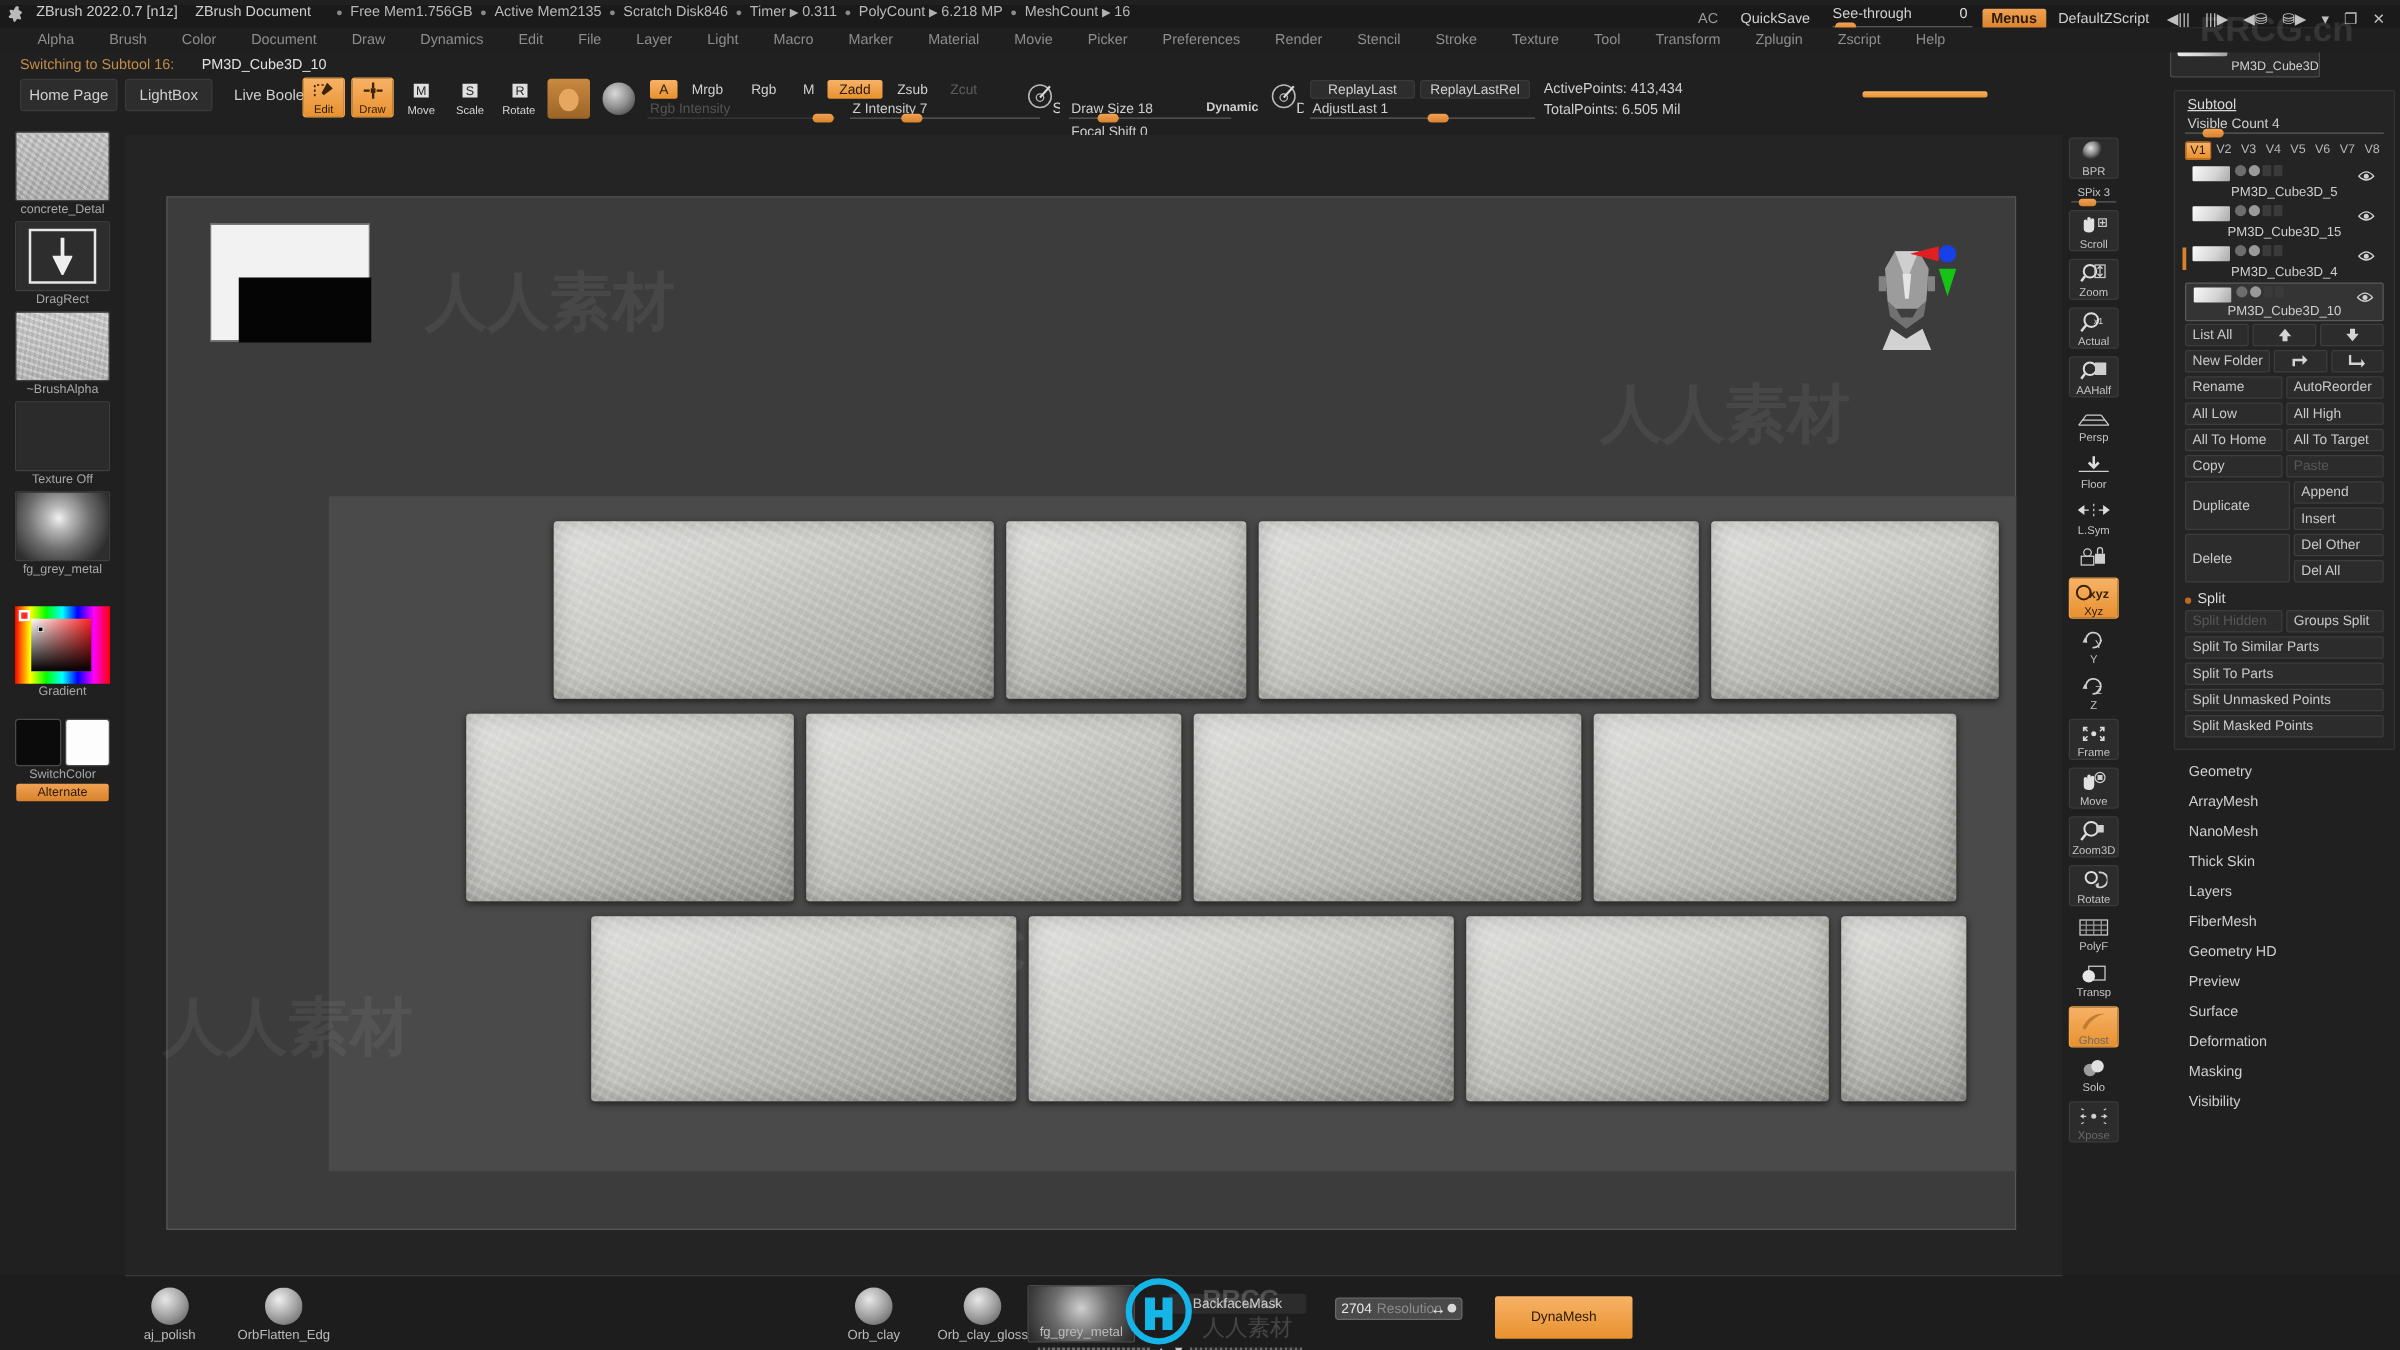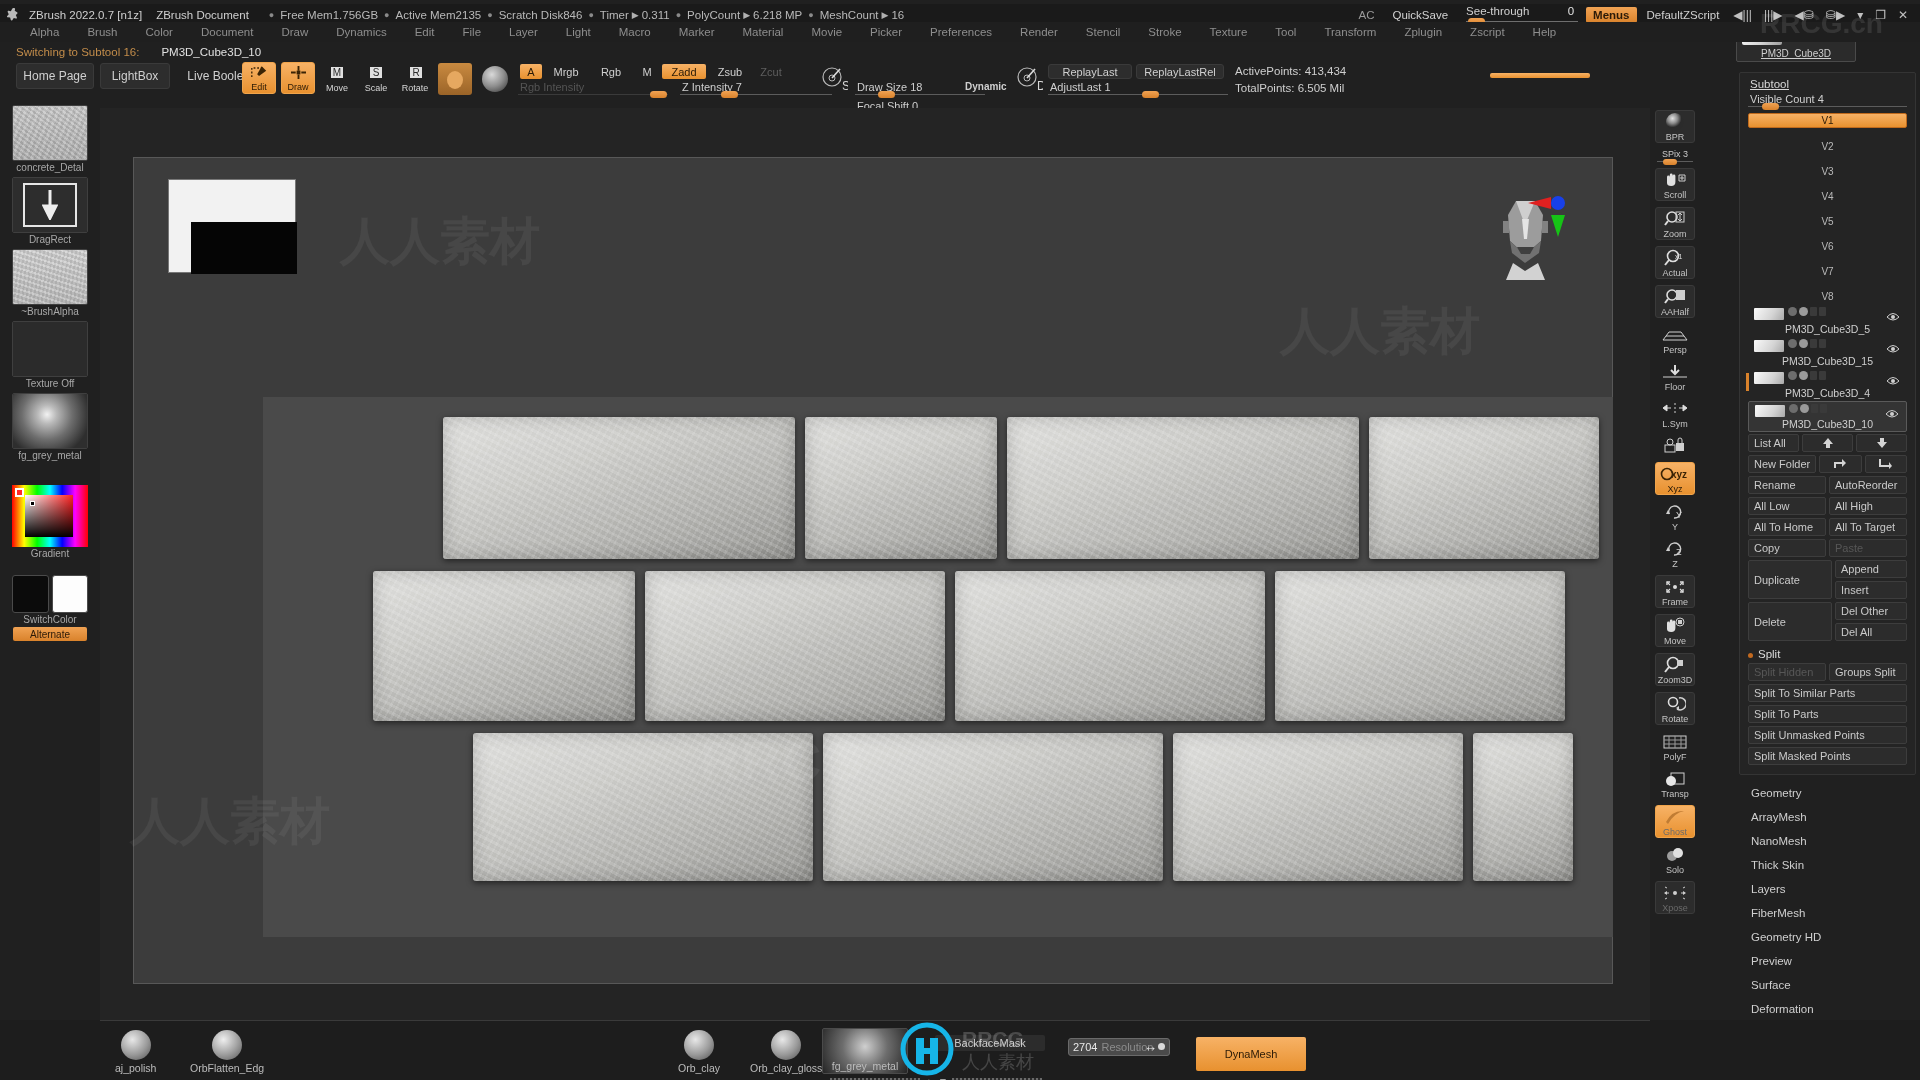--- a/index.html
+++ b/index.html
@@ -8,21 +8,21 @@
     background: #1c1c1c;
     font-family: "Liberation Sans", sans-serif;
     overflow: hidden;
     color: #c8c8c8;
   }
   #app { position: relative; width: 1920px; height: 1080px; background: #202020; }
 
   
   .titlebar {
     position: absolute; left: 0; top: 4px; width: 1920px; height: 22px;
-    background: #1a1a1a; display: flex; align-items: center;
+    background: #1a1a1a; display: flex; align-items: flex-start;
     font-size: 11.5px; color: #cfcfcf; padding-left: 6px;
   }
   .zb-logo { width: 16px; height: 16px; margin-right: 7px; opacity: .85; }
   .title-seg { margin-right: 14px; white-space: nowrap; }
   .title-stats { color: #b9b9b9; display: flex; align-items: center; gap: 0; }
   .dot { color: #8a8a8a; margin: 0 6px; font-size: 9px; }
   .arrowg { color: #b0b0b0; font-size: 9px; margin: 0 3px; }
   .tb-right { position: absolute; right: 0; top: 0; height: 22px; display: flex; align-items: center; gap: 0; }
   .tb-right .lbl { font-size: 11.5px; color: #9a9a9a; margin-right: 18px; white-space: nowrap;}
   .tb-right .lbl.bright { color: #d2d2d2; }
@@ -191,21 +191,21 @@
     position: absolute; left: 1735px; top: 72px; width: 185px; bottom: 0;
     background: #202020;
   }
   .panel-card { background:#242424; border:1px solid #343434; border-radius:2px; margin: 0 4px 3px 4px; padding: 3px 4px;}
   .panel-title { font-size: 11.5px; color: #d8d8d8; padding: 2px 4px 3px 6px; text-decoration: underline;}
   .vcount { position: relative; height: 17px; margin: 0 4px; }
   .vcount .t { font-size: 11px; color:#cfcfcf; position:absolute; left:2px; top:0;}
   .vcount .tr { position:absolute; bottom:3px; left:0; right:0; height:1px; background:#5c5c5c;}
   .vcount .kn { position:absolute; bottom:0px; left:14px; width:17px; height:7px; border-radius:4px;
                 background: linear-gradient(#f0a253,#d9822b);}
-  .vrow { display:flex; gap:12px; margin: 3px 4px 2px 4px; flex-direction: column; }
+  .vrow { display:flex; gap:1px; margin: 3px 4px 2px 4px; }
   .vbtn { flex:1; text-align:center; font-size:10px; color:#b9b9b9; padding:1px 0; border-radius:2px;}
   .vbtn.on { background: linear-gradient(#f7b266,#e8912f); color:#2a1a06; border:1px solid #c06a1c;}
   .subtool-list { margin: 2px 4px; }
   .st-row { position: relative; height: 31px; margin-bottom: 1px; border-radius:2px; }
   .st-row.sel { background:#343434; border:1px solid #5a5a5a; }
   .st-thumb { position:absolute; left:6px; top:3px; width:30px; height:12px; border-radius:1px;
               background: linear-gradient(120deg,#fafafa,#d4d4d4 60%,#a9a9a9);}
   .st-toggles { position:absolute; left:40px; top:2px; display:flex; gap:2px; align-items:center;}
   .st-dot { width:9px; height:9px; border-radius:50%; background:#6d6d6d;}
   .st-dot.lite { background:#9a9a9a;}
@@ -309,21 +309,21 @@
         <span>▾</span>
         <span>❐</span>
         <span>✕</span>
       </div>
     </div>
   </div>
 
   <div style="position:absolute; left:1736px; top:22px; width:120px; height:40px; background:#2b2b2b; border:1px solid #4a4a4a; border-radius:2px;">
     <div style="position:absolute;left:5px;top:3px;width:40px;height:19px;border-radius:2px;background:linear-gradient(120deg,#fbfbfb,#d6d6d6 55%,#9e9e9e);"></div>
     <div style="position:absolute;right:6px;top:4px;font-size:11px;color:#d8d8d8;">17</div>
-    <div style="position:absolute;left:0;right:0;bottom:2px;text-align:center;font-size:10px;color:#cfcfcf;text-decoration:underline;">PM3D_Cube3D</div>
+    <div style="position:absolute;left:0;right:0;bottom:2px;text-align:right;font-size:10px;color:#cfcfcf;">PM3D_Cube3D</div>
   </div>
 
   <div class="menubar" id="menubar">
       <span class="mi">Alpha</span>
       <span class="mi">Brush</span>
       <span class="mi">Color</span>
       <span class="mi">Document</span>
       <span class="mi">Draw</span>
       <span class="mi">Dynamics</span>
       <span class="mi">Edit</span>

